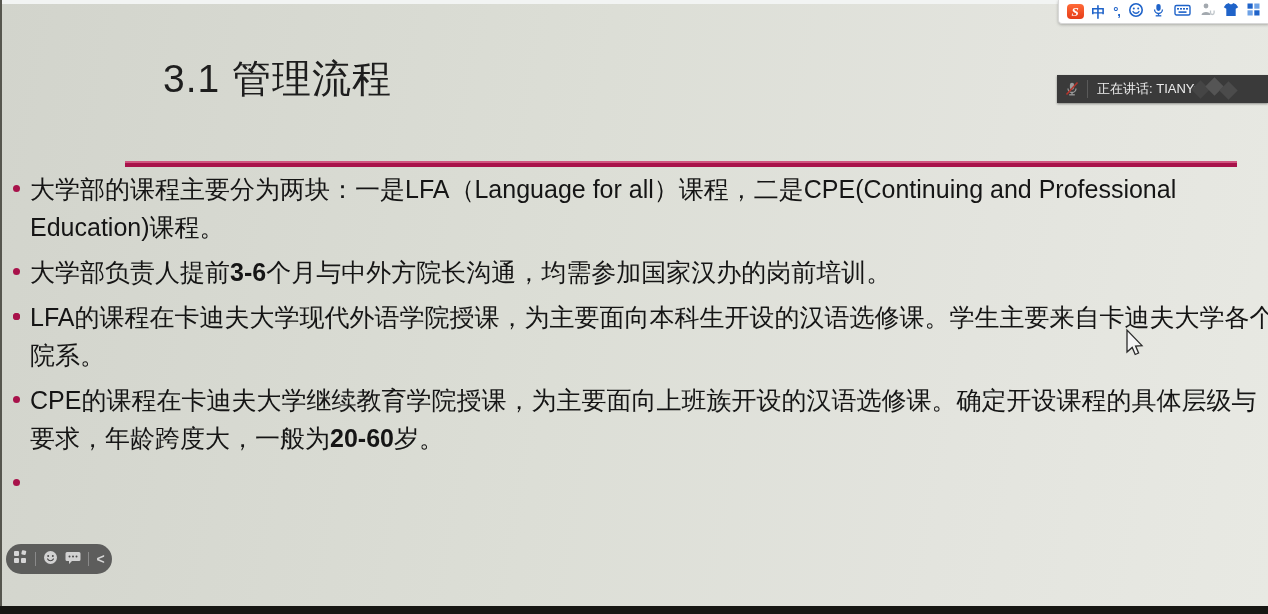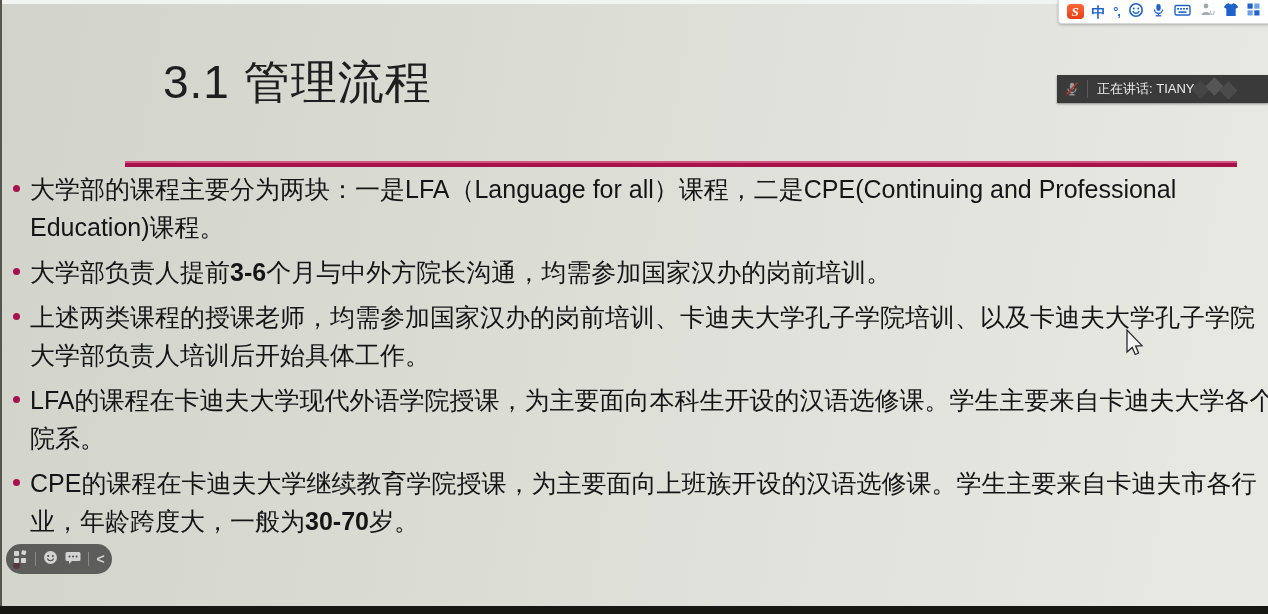--- a/index.html
+++ b/index.html
@@ -9,21 +9,21 @@
     font-family:"Liberation Sans","DejaVu Sans",sans-serif;
   }
   
   .top-strip{position:absolute;left:0;top:0;width:1268px;height:4px;background:#f2f4f3;}
   .left-edge{position:absolute;left:0;top:0;width:2px;height:614px;background:#56564e;}
   .bottom-bar{position:absolute;left:0;top:606px;width:1268px;height:8px;background:#171713;}
 
   
   .slide-title{
     position:absolute;left:163px;top:52px;margin:0;
-    font-size:46px;font-weight:400;color:#1e1e1e;letter-spacing:1px;
+    font-size:39px;font-weight:400;color:#1e1e1e;letter-spacing:1px;
   }
   .title-divider{
     position:absolute;left:125px;top:161px;width:1112px;height:4px;
     background:var(--accent,#a8124a);border-top:2px solid #d05580;
   }
   .bullets{
     position:absolute;left:10px;top:170px;width:1248px;margin:0;padding:0 0 0 20px;
     list-style:none;font-size:25px;line-height:38px;color:#151515;
   }
   .bullets li{position:relative;margin:0 0 7px 0;word-break:normal;}
@@ -76,23 +76,23 @@
 
 <div class="stage">
 
   <div class="top-strip"></div>
 
   <h1 class="slide-title">3.1 管理流程</h1>
   <div class="title-divider"></div>
   <ul class="bullets" id="bullets">
       <li><span class="bullet-dot"></span><span>大学部的课程主要分为两块：一是LFA（Language for all）课程，二是CPE(Continuing and Professional Education)课程。</span></li>
       <li><span class="bullet-dot"></span><span>大学部负责人提前</span><span class="seg-bold">3-6</span><span>个月与中外方院长沟通，均需参加国家汉办的岗前培训。</span></li>
-      <li><span class="bullet-dot"></span><span>上述两类课程的授课老师，均需参加国家汉办的岗前培训、卡迪夫大学孔子学院培训、以及卡迪夫大学孔子学院大学部负责人培训后开始具体工作。</span></li>
+      <li><span class="bullet-dot"></span></li>
       <li><span class="bullet-dot"></span><span>LFA的课程在卡迪夫大学现代外语学院授课，为主要面向本科生开设的汉语选修课。学生主要来自卡迪夫大学各个院系。</span></li>
-      <li><span class="bullet-dot"></span><span>CPE的课程在卡迪夫大学继续教育学院授课，为主要面向上班族开设的汉语选修课。学生主要来自卡迪夫市各行业，年龄跨度大，一般为</span><span class="seg-bold">30-70</span><span>岁。</span></li>
+      <li><span class="bullet-dot"></span><span>CPE的课程在卡迪夫大学继续教育学院授课，为主要面向上班族开设的汉语选修课。确定开设课程的具体层级与要求，年龄跨度大，一般为</span><span class="seg-bold">20-60</span><span>岁。</span></li>
       <li><span class="bullet-dot"></span></li>
     </ul>
 
   <div class="ime-bar">
     <div class="ime-logo">S</div>
     <div class="ime-mode">中</div>
     <div class="ime-punct">°,</div>
     <span>
       <svg width="16" height="16" viewBox="0 0 16 16">
           <circle cx="8" cy="8" r="6.2" fill="none" stroke="#1f63c9" stroke-width="1.6"></circle>

